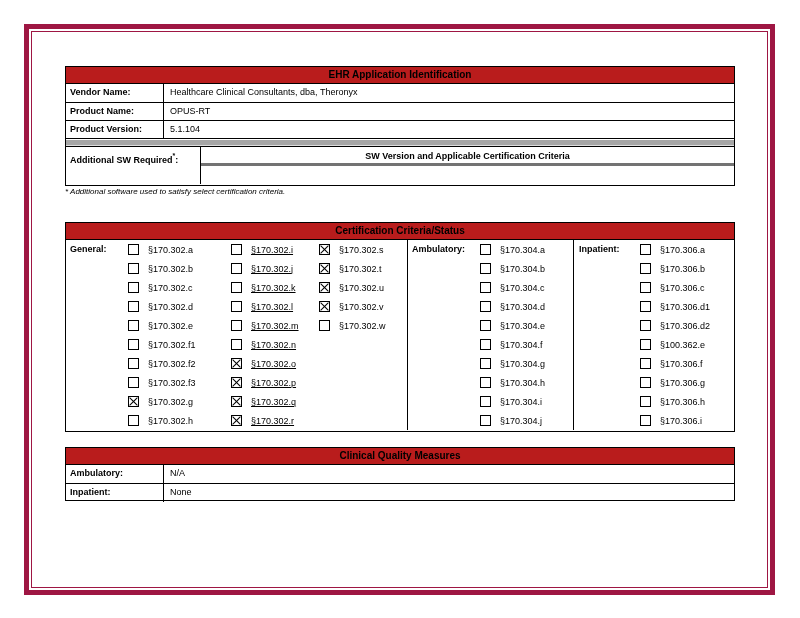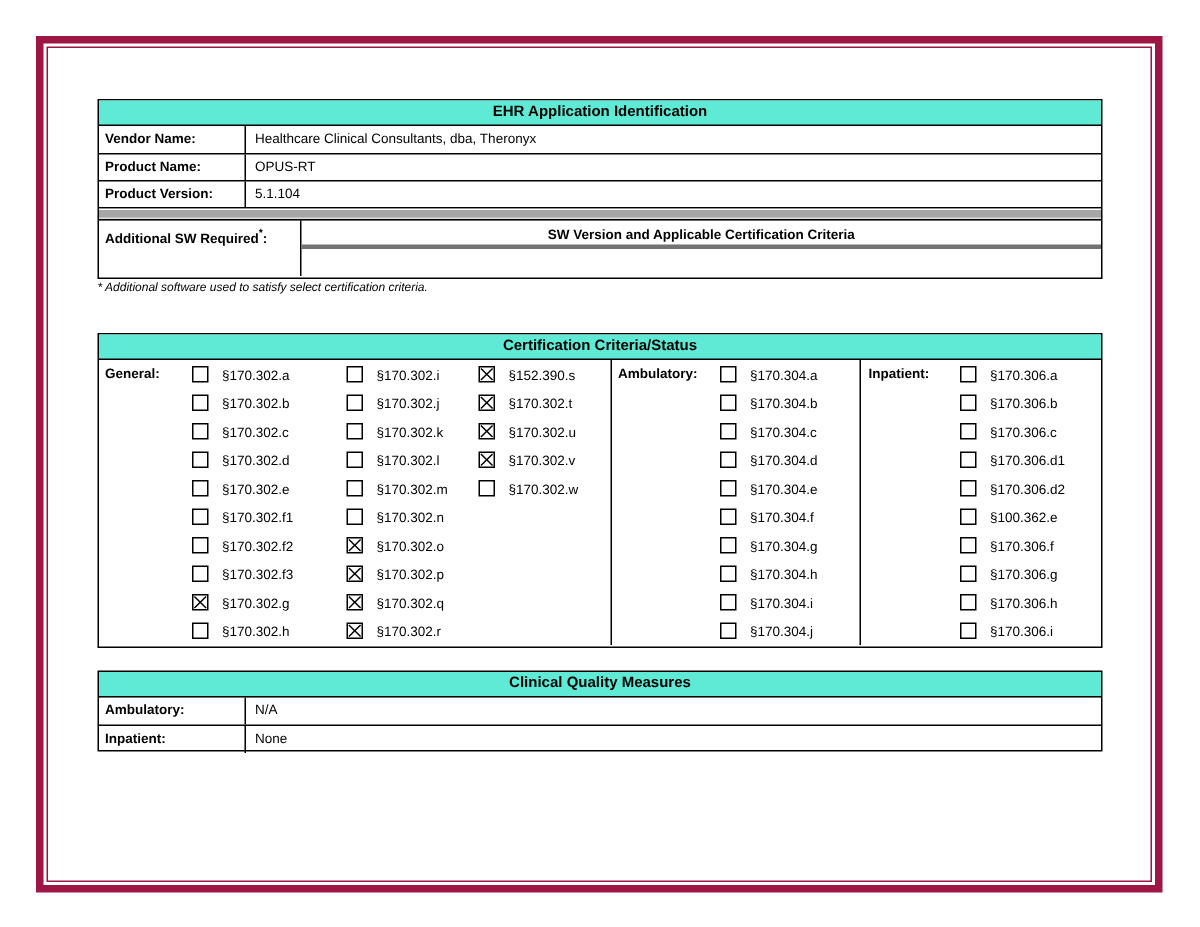--- a/index.html
+++ b/index.html
@@ -6,21 +6,21 @@
   html,body { width:800px; height:618px; background:#ffffff; overflow:hidden; }
   body { font-family:"Liberation Sans","DejaVu Sans",sans-serif; color:#000; position:relative; }
 
   
   .pb-outer { position:absolute; left:24px; top:24px; right:25px; bottom:23px; border:5px solid #9E1643; }
   .pb-inner { position:absolute; left:31px; top:31px; right:32px; bottom:30px; border:1px solid #9E1643; }
 
   .content { position:absolute; left:65px; top:66px; width:670px; height:440px; }
 
   .tbl { position:absolute; left:0; width:670px; border:1px solid #000; background:#fff; }
-  .t-title { height:17px; line-height:16px; background:#5eead4; border-bottom:1px solid #000;
+  .t-title { height:17px; line-height:16px; background:#b91c1c; border-bottom:1px solid #000;
              text-align:center; font-weight:bold; font-size:10px; }
 
   
   .t1 { top:0; height:120px; }
   .t1-row { display:flex; border-bottom:1px solid #000; }
   .t1-row:nth-of-type(2) { height:19px; }
   .t1-row { height:18px; }
   .cell { font-size:9px; line-height:17px; white-space:nowrap; overflow:hidden; }
   .cell.label { width:98px; padding-left:4px; font-weight:bold; border-right:1px solid #000; flex:none; }
   .cell.value { flex:1; padding-left:6px; }
@@ -130,21 +130,21 @@
             </div>
             <div class="crit-item">
               <span class="cb checked"></span>
               <span class="crit-label">§170.302.g</span>
             </div>
             <div class="crit-item">
               <span class="cb"></span>
               <span class="crit-label">§170.302.h</span>
             </div>
           </div>
-          <div class="crit-col" style="left: 165px;">
+          <div class="crit-col" style="left: 165px; text-decoration: underline;">
             <div class="crit-item">
               <span class="cb"></span>
               <span class="crit-label">§170.302.i</span>
             </div>
             <div class="crit-item">
               <span class="cb"></span>
               <span class="crit-label">§170.302.j</span>
             </div>
             <div class="crit-item">
               <span class="cb"></span>
@@ -175,21 +175,21 @@
               <span class="crit-label">§170.302.q</span>
             </div>
             <div class="crit-item">
               <span class="cb checked"></span>
               <span class="crit-label">§170.302.r</span>
             </div>
           </div>
           <div class="crit-col" style="left: 253px;">
             <div class="crit-item">
               <span class="cb checked"></span>
-              <span class="crit-label">§152.390.s</span>
+              <span class="crit-label">§170.302.s</span>
             </div>
             <div class="crit-item">
               <span class="cb checked"></span>
               <span class="crit-label">§170.302.t</span>
             </div>
             <div class="crit-item">
               <span class="cb checked"></span>
               <span class="crit-label">§170.302.u</span>
             </div>
             <div class="crit-item">

